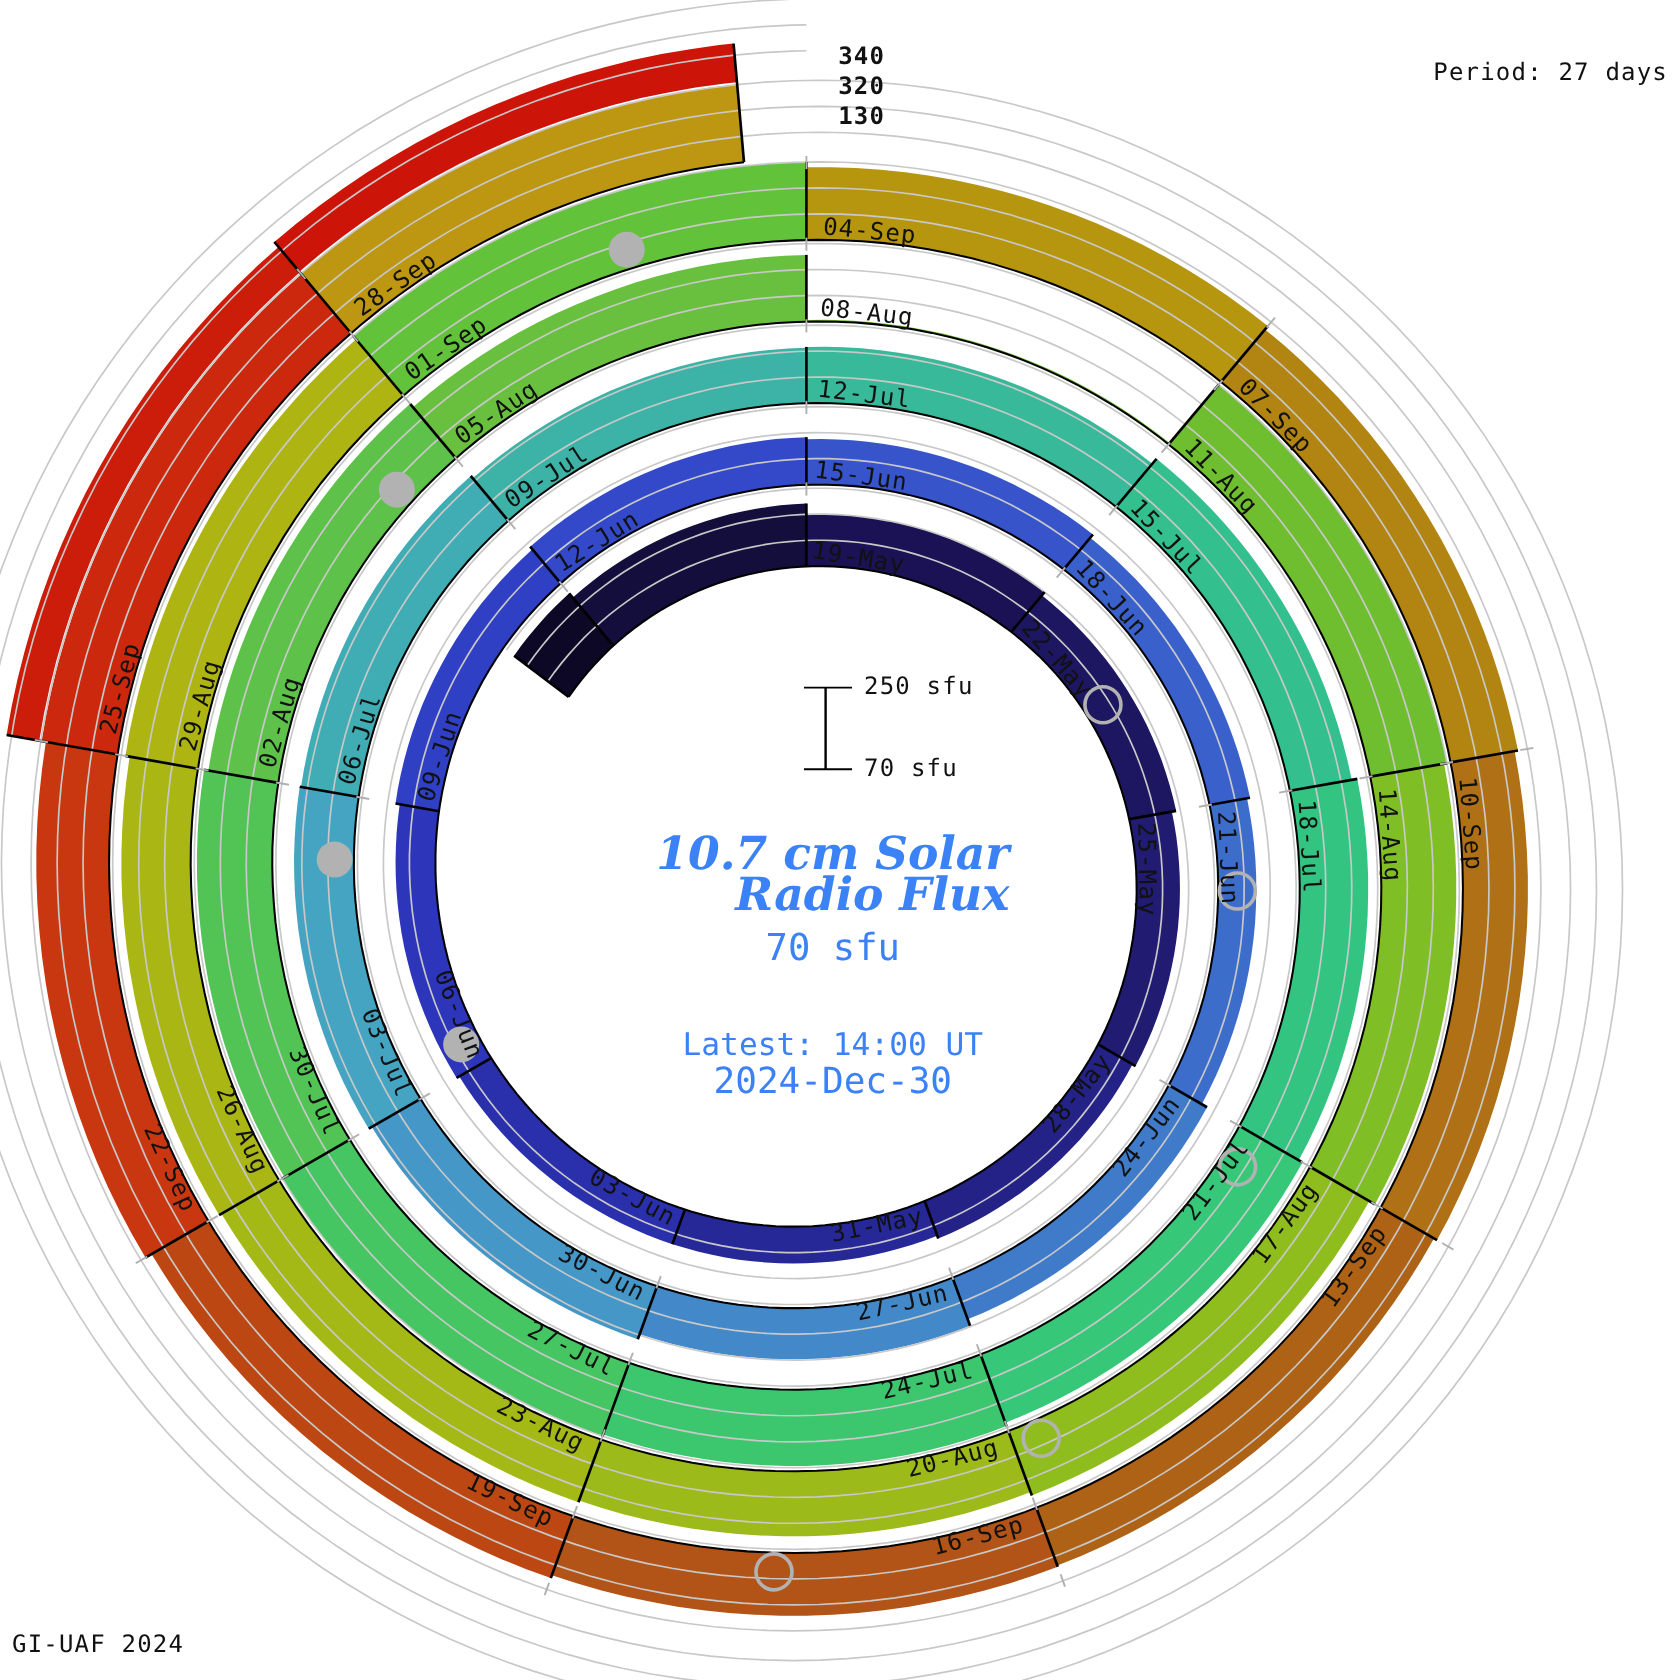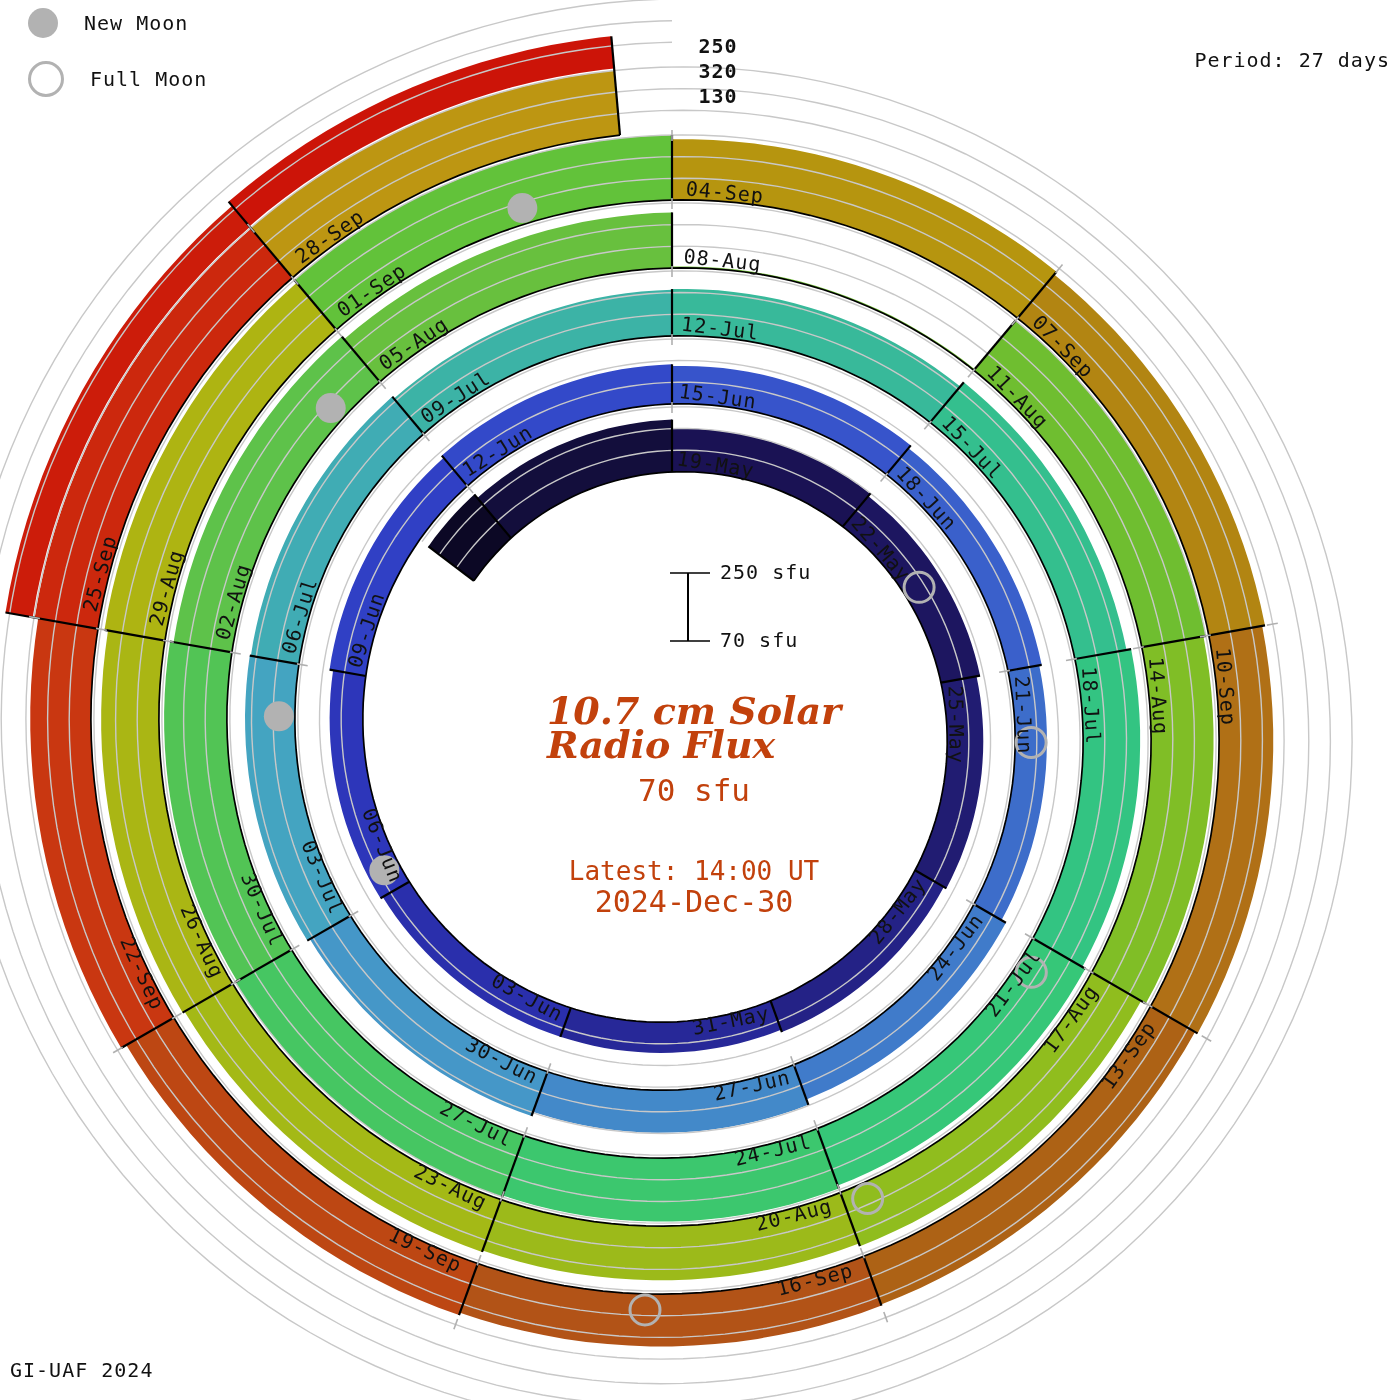--- a/index.html
+++ b/index.html
@@ -12,21 +12,21 @@
   .legend-swatch{width:30px;height:30px;border-radius:50%;margin-right:26px;flex:0 0 auto;}
   .legend-swatch.filled{background:#b2b2b2;}
   .legend-swatch.open{background:#fff;border:3px solid #b2b2b2;}
   .legend-label{font-size:20px;letter-spacing:1px;}
   #period-text{right:10px;top:16px;text-align:right;}
   #credit-text{left:10px;bottom:18px;}
   #plotted-text{right:10px;bottom:14px;text-align:right;}
   #top-scale{position:absolute;left:688px;top:34px;width:60px;text-align:center;}
   .top-scale-num{font-size:20px;font-weight:bold;letter-spacing:1px;line-height:25px;}
   #center-text{position:absolute;left:694px;top:694px;width:0;height:0;}
-  .ct{position:absolute;transform:translateX(-50%);white-space:nowrap;color:#c2410c;text-align:left;}
+  .ct{position:absolute;transform:translateX(-50%);white-space:nowrap;color:#3b82f6;text-align:right;}
   #ct-title{top:0;font-family:"DejaVu Serif",serif;font-style:italic;font-weight:bold;font-size:38px;line-height:34px;}
   #ct-value{top:78px;font-size:31px;}
   #ct-latest{top:162px;font-size:26px;}
   #ct-date{top:190px;font-size:30px;}
 </style>
 </head>
 <body>
 
 <div id="stage">
 
@@ -232,35 +232,25 @@
       <text x="0" y="0" fill="#111111" font-size="20" font-family="&quot;DejaVu Sans Mono&quot;, monospace" letter-spacing="1" text-anchor="middle" dominant-baseline="middle" transform="translate(141.0,973.8) rotate(65.3)">22-Sep</text>
       <text x="0" y="0" fill="#111111" font-size="20" font-family="&quot;DejaVu Sans Mono&quot;, monospace" letter-spacing="1" text-anchor="middle" dominant-baseline="middle" transform="translate(101.1,573.8) rotate(285.3)">25-Sep</text>
       <text x="0" y="0" fill="#111111" font-size="20" font-family="&quot;DejaVu Sans Mono&quot;, monospace" letter-spacing="1" text-anchor="middle" dominant-baseline="middle" transform="translate(330.4,237.4) rotate(325.3)">28-Sep</text>
       <path d="M688,573L688,641" stroke="#000" stroke-width="2"></path>
       <path d="M670,573L710,573" stroke="#000" stroke-width="1.6"></path>
       <text x="720" y="573" fill="#111111" font-size="20" font-family="&quot;DejaVu Sans Mono&quot;, monospace" letter-spacing="1" text-anchor="start" dominant-baseline="middle">250 sfu</text>
       <path d="M670,641L710,641" stroke="#000" stroke-width="1.6"></path>
       <text x="720" y="641" fill="#111111" font-size="20" font-family="&quot;DejaVu Sans Mono&quot;, monospace" letter-spacing="1" text-anchor="start" dominant-baseline="middle">70 sfu</text>
     </svg>
 
-  <div id="legend">
-    <div class="legend-row">
-      <span class="legend-swatch filled"></span>
-      <span class="legend-label">New Moon</span>
-    </div>
-    <div class="legend-row">
-      <span class="legend-swatch open"></span>
-      <span class="legend-label">Full Moon</span>
-    </div>
-  </div>
 
   <div id="period-text" class="corner">Period: 27 days</div>
 
   <div id="top-scale">
-    <div class="top-scale-num">250</div>
+    <div class="top-scale-num">340</div>
     <div class="top-scale-num">320</div>
     <div class="top-scale-num">130</div>
   </div>
 
   <div id="center-text">
     <div id="ct-title" class="ct">
       <div>10.7 cm Solar</div>
       <div>Radio Flux</div>
     </div>
     <div id="ct-value" class="ct">70 sfu</div>

